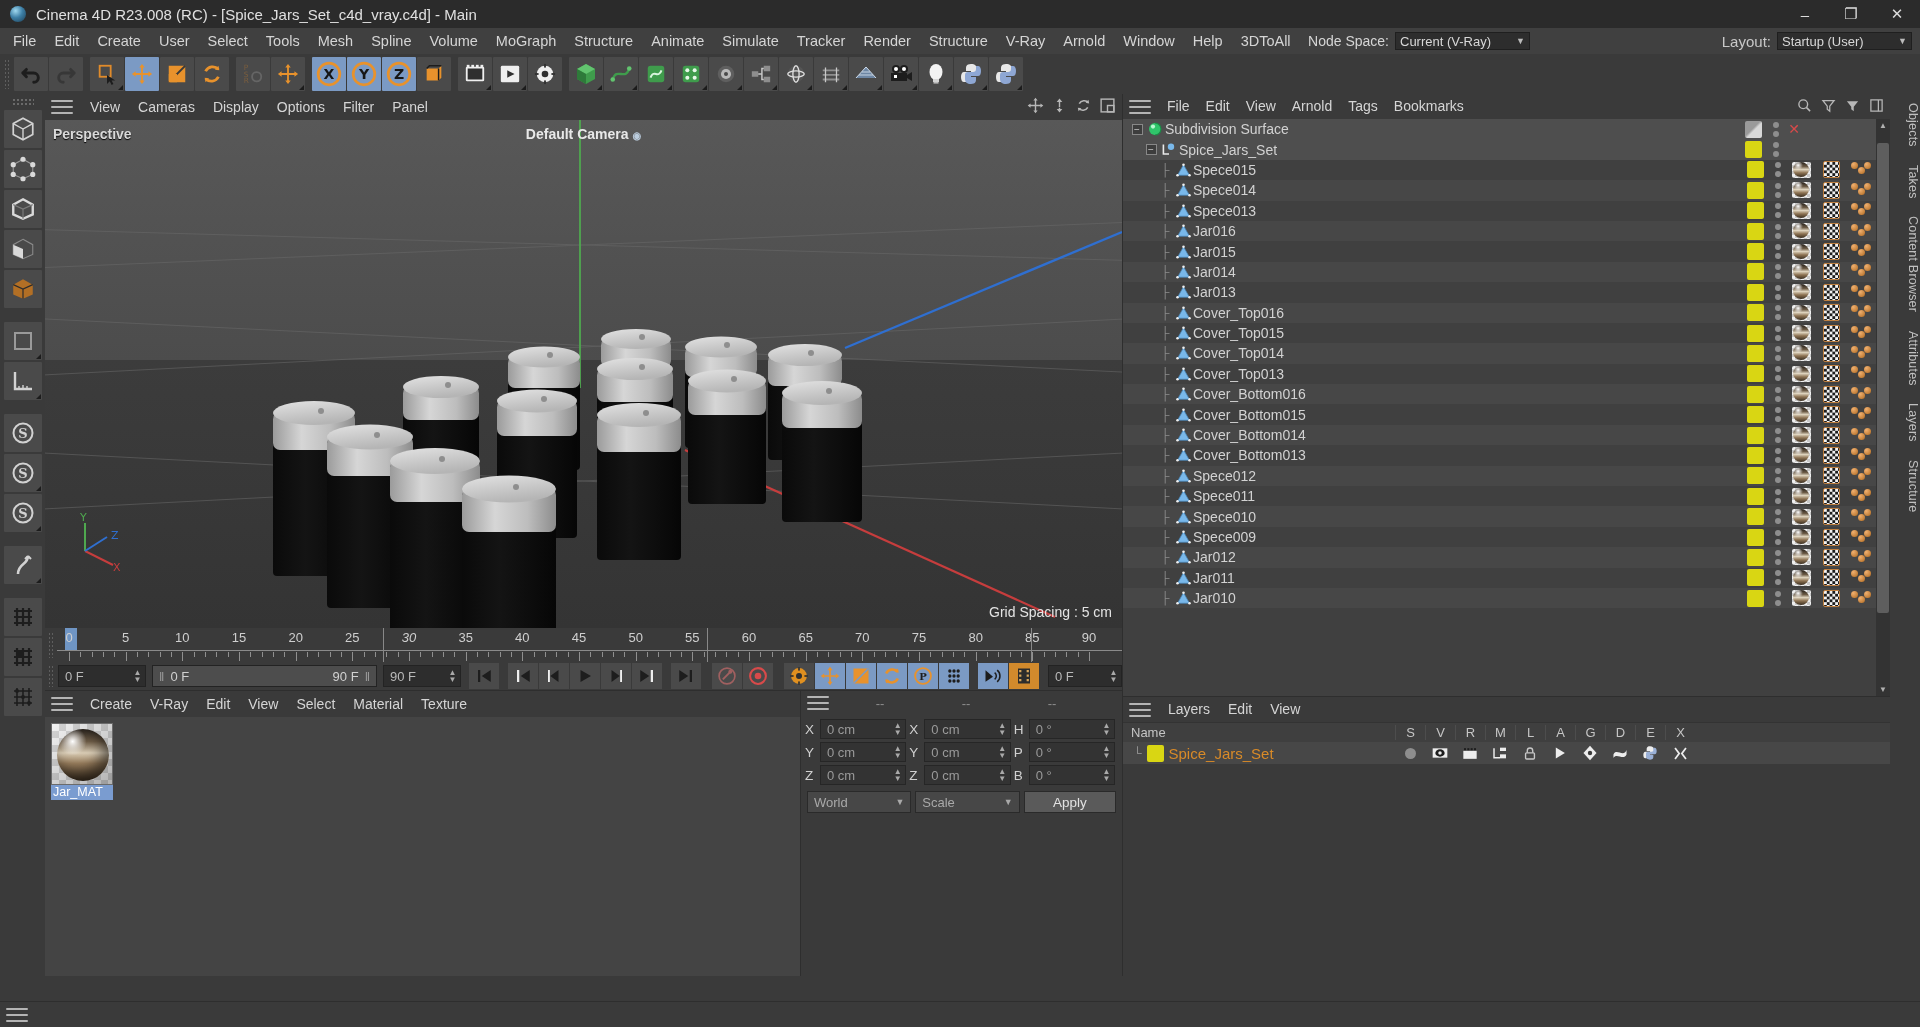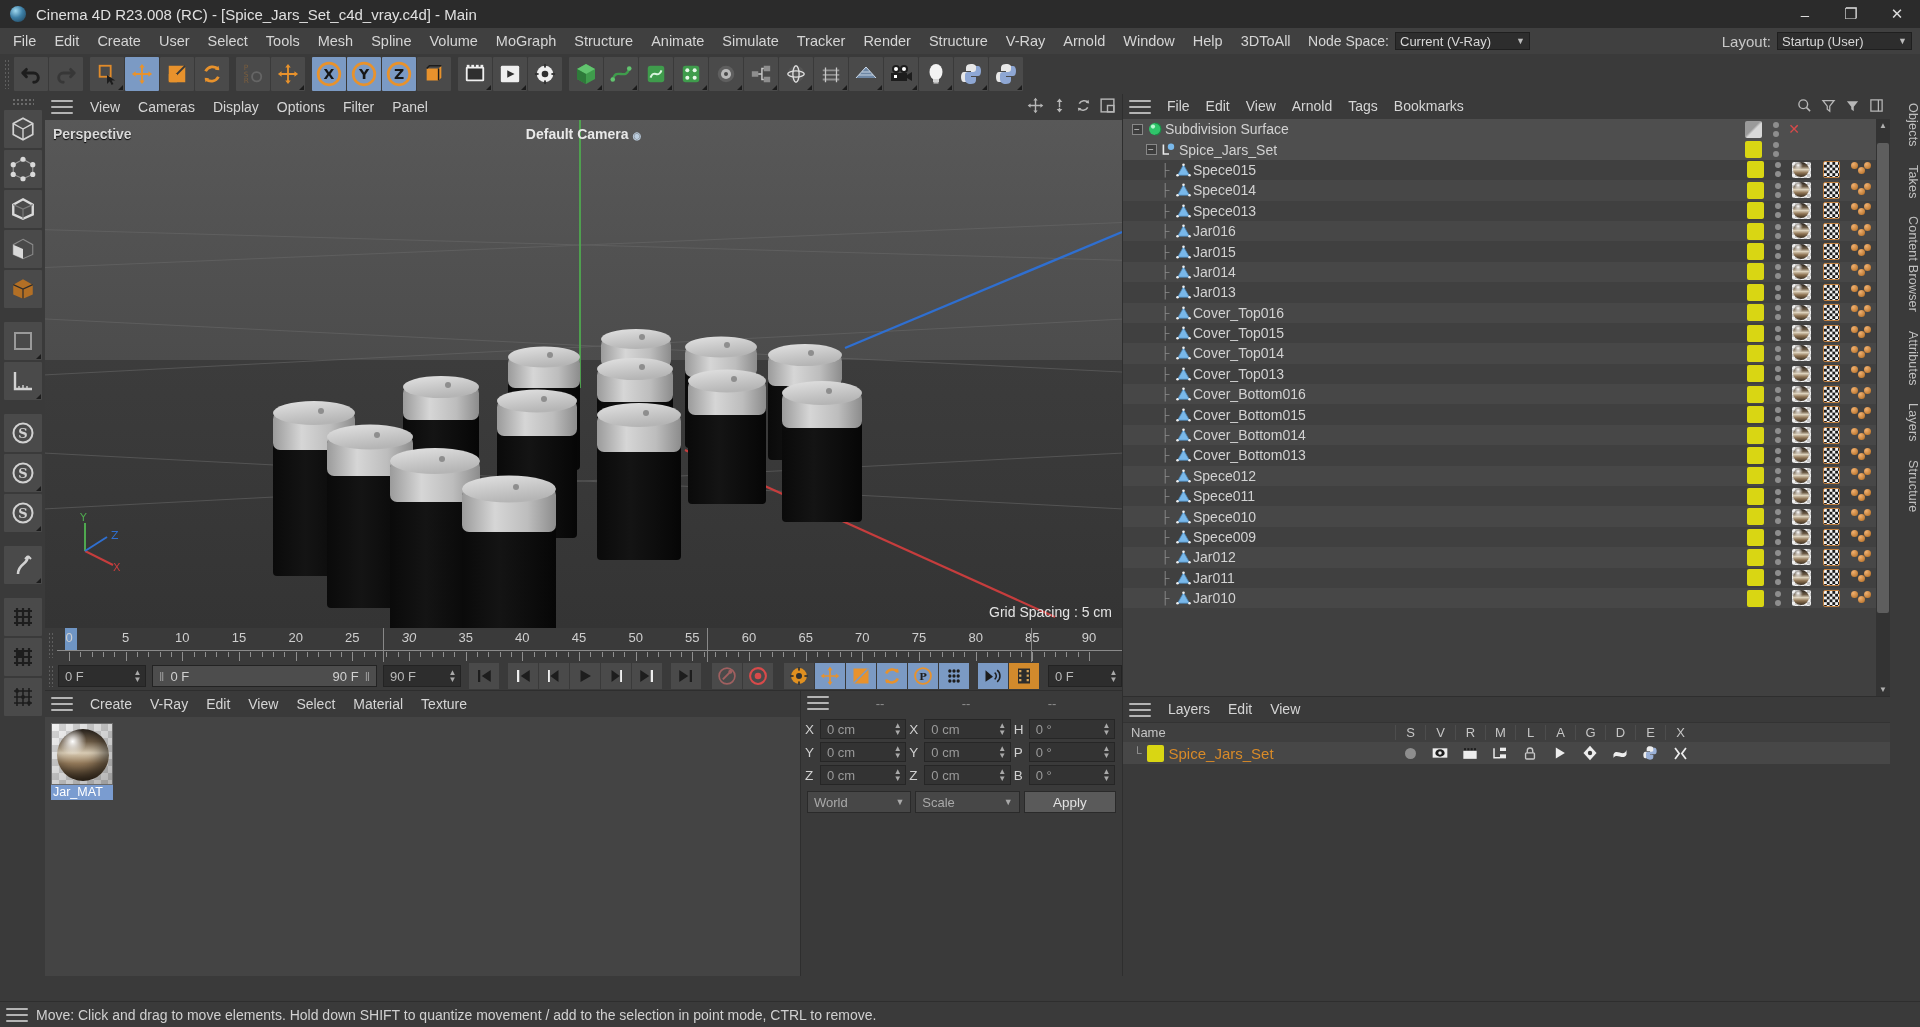--- a/index.html
+++ b/index.html
@@ -2269,14 +2269,13 @@
       <div class="rtab">Structure</div>
     </div>
 </div>
 
 <div id="statusbar">
   <div class="hamb">
       <i></i>
       <i></i>
       <i></i>
     </div>
-  <div class="txt">Move: Click and drag to move elements. Hold down SHIFT to quantize movement / add to the selection in point mode, CTRL to remove.</div>
 </div>
 
 </body></html>

